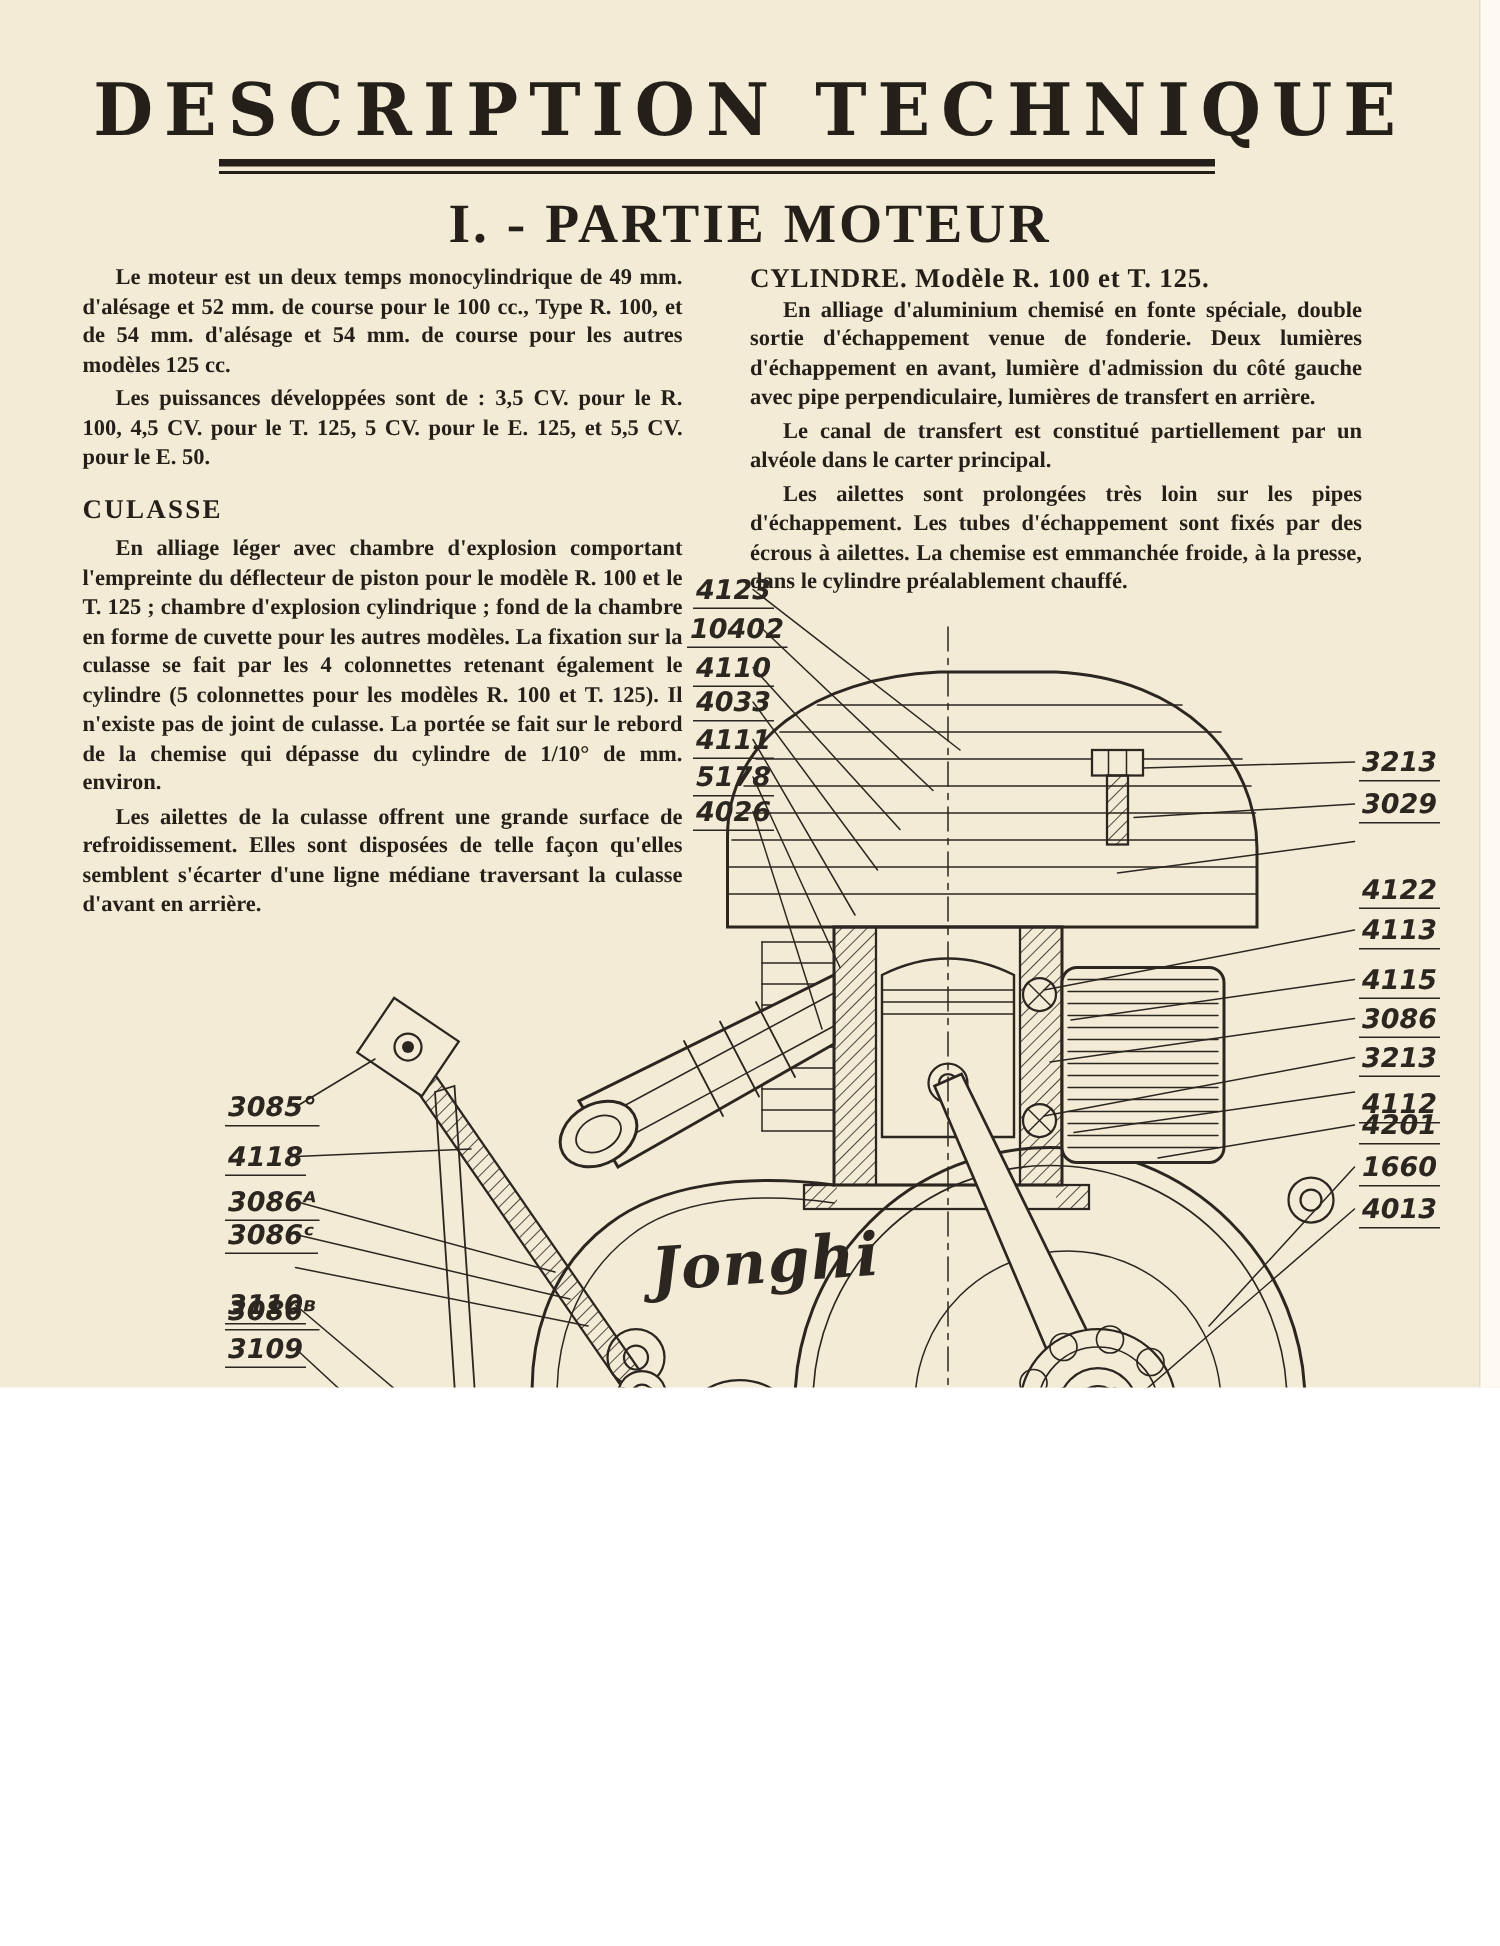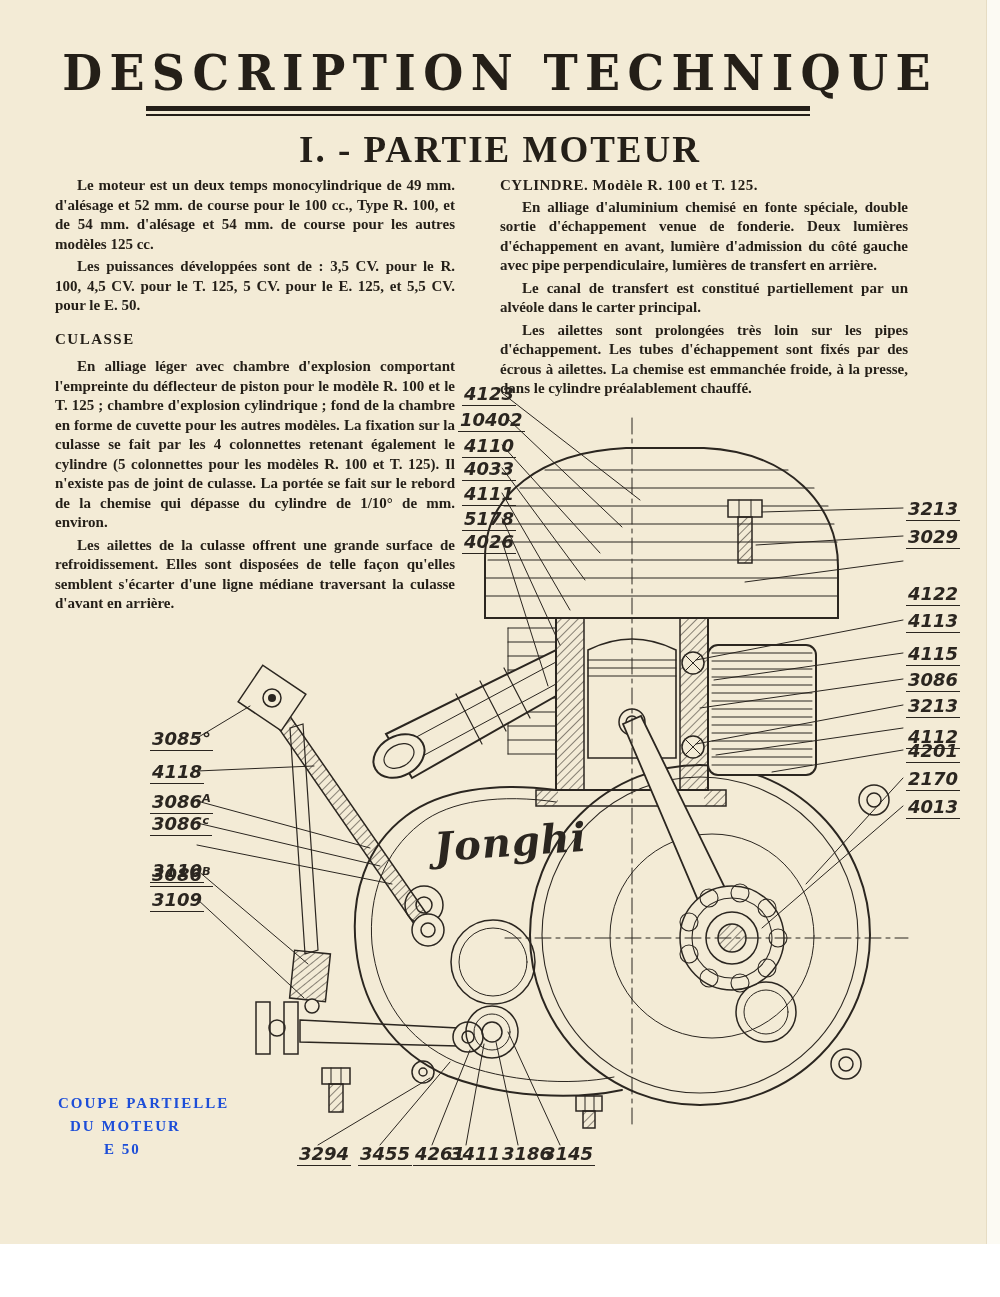--- a/index.html
+++ b/index.html
@@ -1,17 +1,17 @@
 <!DOCTYPE html>
 <html><head>
 <meta charset="utf-8">
 <style>
   html,body { margin:0; padding:0; }
   .page {
-    position:relative; width:1000px; height:1244px; overflow:hidden;
+    position:relative; width:1000px; height:925px; overflow:hidden;
     background:#f3ebd6;
     font-family:"Liberation Serif", serif;
     color:#241f18;
   }
   .page-edge {
     position:absolute; right:0; top:0; width:13px; height:100%;
     background:#fcfaf3; border-left:1px solid #e6dcc3;
   }
   .title {
     position:absolute; left:0; top:46px; width:100%; text-align:center;
@@ -23,21 +23,21 @@
     border-top:5px solid #241f18; border-bottom:2px solid #241f18;
   }
   .section-heading {
     position:absolute; left:0; top:128px; width:100%; text-align:center;
     font-weight:700; font-size:37px; letter-spacing:2px;
   }
   .col { position:absolute; font-size:15px; line-height:19.5px; text-align:justify; font-weight:700; }
   .col-left  { left:55px;  top:176px; width:400px; }
   .col-right { left:500px; top:176px; width:408px; }
   .col p { margin:0 0 3px 0; text-indent:22px; }
-  .col h3 { font-size:15px; margin:14px 0 8px 0; letter-spacing:1.5px; text-indent:0; }
+  .col h3 { font-size:18px; margin:14px 0 8px 0; letter-spacing:1.5px; text-indent:0; }
   .col-right h3 { margin:0 0 2px 0; letter-spacing:0.5px; }
   .dlabel {
     position:absolute; display:inline-block;
     font-family:"DejaVu Sans", sans-serif; font-style:italic; font-weight:700;
     font-size:18px; padding:0 2px 1px 2px; border-bottom:1.6px solid #2b2620;
     color:#2b2620; white-space:nowrap;
   }
   .caption {
     position:absolute; font-weight:700; font-size:15px; letter-spacing:2px;
     line-height:23px; color:#1d4ed8;
@@ -303,21 +303,21 @@
 
   <div class="dlabel" style="left:906px; top:498px;">3213</div>
   <div class="dlabel" style="left:906px; top:526px;">3029</div>
   <div class="dlabel" style="left:906px; top:583px;">4122</div>
   <div class="dlabel" style="left:906px; top:610px;">4113</div>
   <div class="dlabel" style="left:906px; top:643px;">4115</div>
   <div class="dlabel" style="left:906px; top:669px;">3086</div>
   <div class="dlabel" style="left:906px; top:695px;">3213</div>
   <div class="dlabel" style="left:906px; top:726px;">4112</div>
   <div class="dlabel" style="left:906px; top:740px;">4201</div>
-  <div class="dlabel" style="left:906px; top:768px;">2170</div>
+  <div class="dlabel" style="left:906px; top:768px;">1660</div>
   <div class="dlabel" style="left:906px; top:796px;">4013</div>
 
   <div class="dlabel" style="left:150px; top:728px;">3085°</div>
   <div class="dlabel" style="left:150px; top:761px;">4118</div>
   <div class="dlabel" style="left:150px; top:791px;">3086ᴬ</div>
   <div class="dlabel" style="left:150px; top:813px;">3086ᶜ</div>
   <div class="dlabel" style="left:150px; top:852px;margin-top:12px;">3086ᴮ</div>
   <div class="dlabel" style="left:150px; top:860px;">3110</div>
   <div class="dlabel" style="left:150px; top:889px;">3109</div>
 

